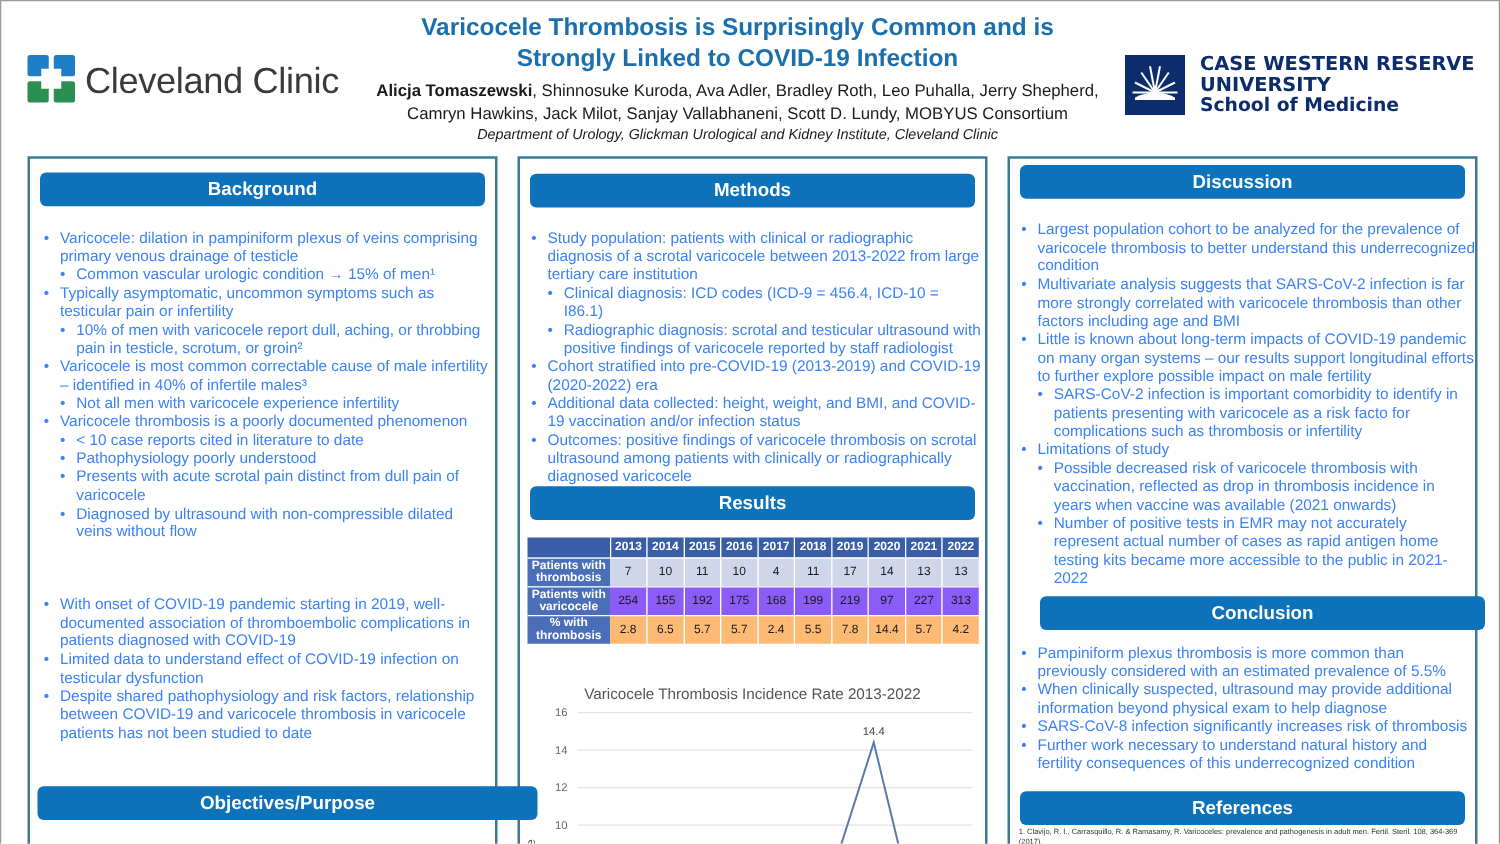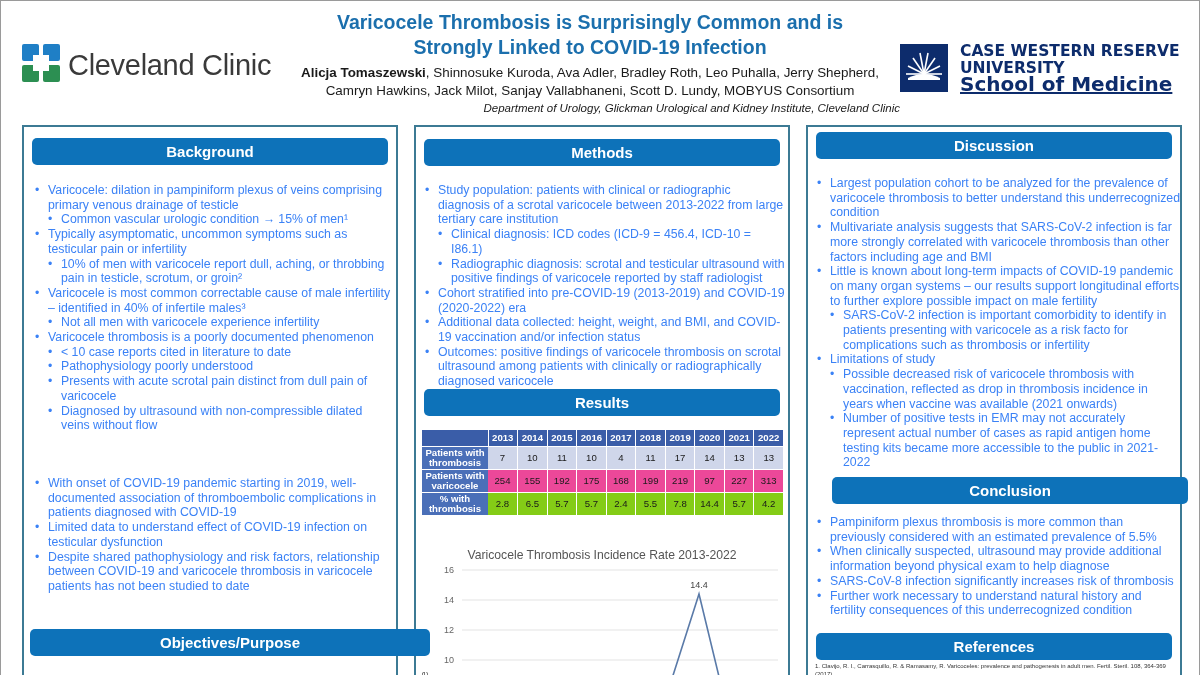--- a/index.html
+++ b/index.html
@@ -14,26 +14,26 @@
   .cc-sq.tl { left: 0; top: 0; background: #1f7fc6; border-radius: 2px; }
   .cc-sq.tr { right: 0; top: 0; background: #1f7fc6; border-radius: 2px; }
   .cc-sq.bl { left: 0; bottom: 0; background: #2c8f52; border-radius: 2px; }
   .cc-sq.br { right: 0; bottom: 0; background: #2c8f52; border-radius: 2px; }
   .cc-notch { position: absolute; background: #fff; width: 8px; height: 8px; }
   .cc-text { font-size: 29px; font-weight: normal; color: #3a3a3a; letter-spacing: -0.3px; }
 
   .title { position: absolute; left: 280px; top: 10px; width: 620px; text-align: center; color: #1b6fad; font-weight: bold; font-size: 19.5px; line-height: 25px; }
   .authors { position: absolute; left: 280px; top: 64px; width: 620px; text-align: center; font-size: 13.4px; line-height: 18px; color: #1a1a1a; }
   .authors b { font-weight: bold; }
-  .dept { position: absolute; left: 280px; top: 102px; width: 620px; text-align: right; font-size: 11.5px; font-style: italic; color: #1a1a1a; }
+  .dept { position: absolute; left: 280px; top: 102px; width: 620px; text-align: center; font-size: 11.5px; font-style: italic; color: #1a1a1a; }
 
   .logo-cwru { position: absolute; left: 900px; top: 43px; display: flex; align-items: center; }
   .cwru-box { width: 48px; height: 48px; background: #0d2c6c; position: relative; overflow: hidden; margin-right: 12px; }
   .cwru-text { color: #0d2c6c; font-family: "DejaVu Sans", sans-serif; font-weight: bold; font-size: 15.5px; line-height: 16.5px; }
-  .cwru-text .sub { font-weight: bold; font-size: 20px; text-decoration: underline; }
+  .cwru-text .sub { font-weight: bold; font-size: 15px; }
 
   
   .panel { position: absolute; top: 125px; height: 560px; border: 2px solid #3c7a94; background: #fff; }
   .p1 { left: 22px; width: 376px; }
   .p2 { left: 414px; width: 376px; }
   .p3 { left: 806px; width: 376px; }
 
   .sec-head { position: absolute; height: 27px; background: #0d72b9; border-radius: 5px; color: #fff; font-weight: bold; font-size: 15px; text-align: center; line-height: 27px; }
 
   .bul { position: absolute; font-size: 12.3px; line-height: 14.7px; color: #3b82f6; }
@@ -43,22 +43,22 @@
   .bul li.l2 { padding-left: 28px; }
   .bul li.l2::before { left: 15px; }
 
   
   .tbl { position: absolute; left: 422px; top: 430px; width: 362px; border-collapse: collapse; font-size: 9.6px; }
   .tbl th, .tbl td { text-align: center; height: 16px; padding: 0; }
   .tbl thead th { background: #3a5da8; color: #fff; font-weight: bold; height: 16px; border-right: 1px solid #fff; }
   .tbl tbody th { background: #4a6fb8; color: #fff; font-weight: bold; width: 66px; line-height: 10px; border-top: 1px solid #fff; }
   .tbl tbody tr td { border-top: 1px solid #fff; border-right: 1px solid #fff; }
   .tbl tbody tr.r0 td { background: #cfd6ea; height: 23px; }
-  .tbl tbody tr.r1 td { background: #ec4899; height: 23px; }
-  .tbl tbody tr.r2 td { background: #84cc16; height: 23px; }
+  .tbl tbody tr.r1 td { background: #8b5cf6; height: 23px; }
+  .tbl tbody tr.r2 td { background: #fdba74; height: 23px; }
 
   
   .chart { position: absolute; left: 414px; top: 540px; width: 376px; height: 135px; }
   .chart-title { position: absolute; left: 0; width: 376px; top: 8px; text-align: center; font-size: 12.2px; color: #555; }
   .chart svg { position: absolute; left: 0; top: 0; }
 
   .refs { position: absolute; left: 815px; top: 662px; width: 365px; font-size: 6px; line-height: 8px; color: #333; }
 </style>
 </head>
 <body>

